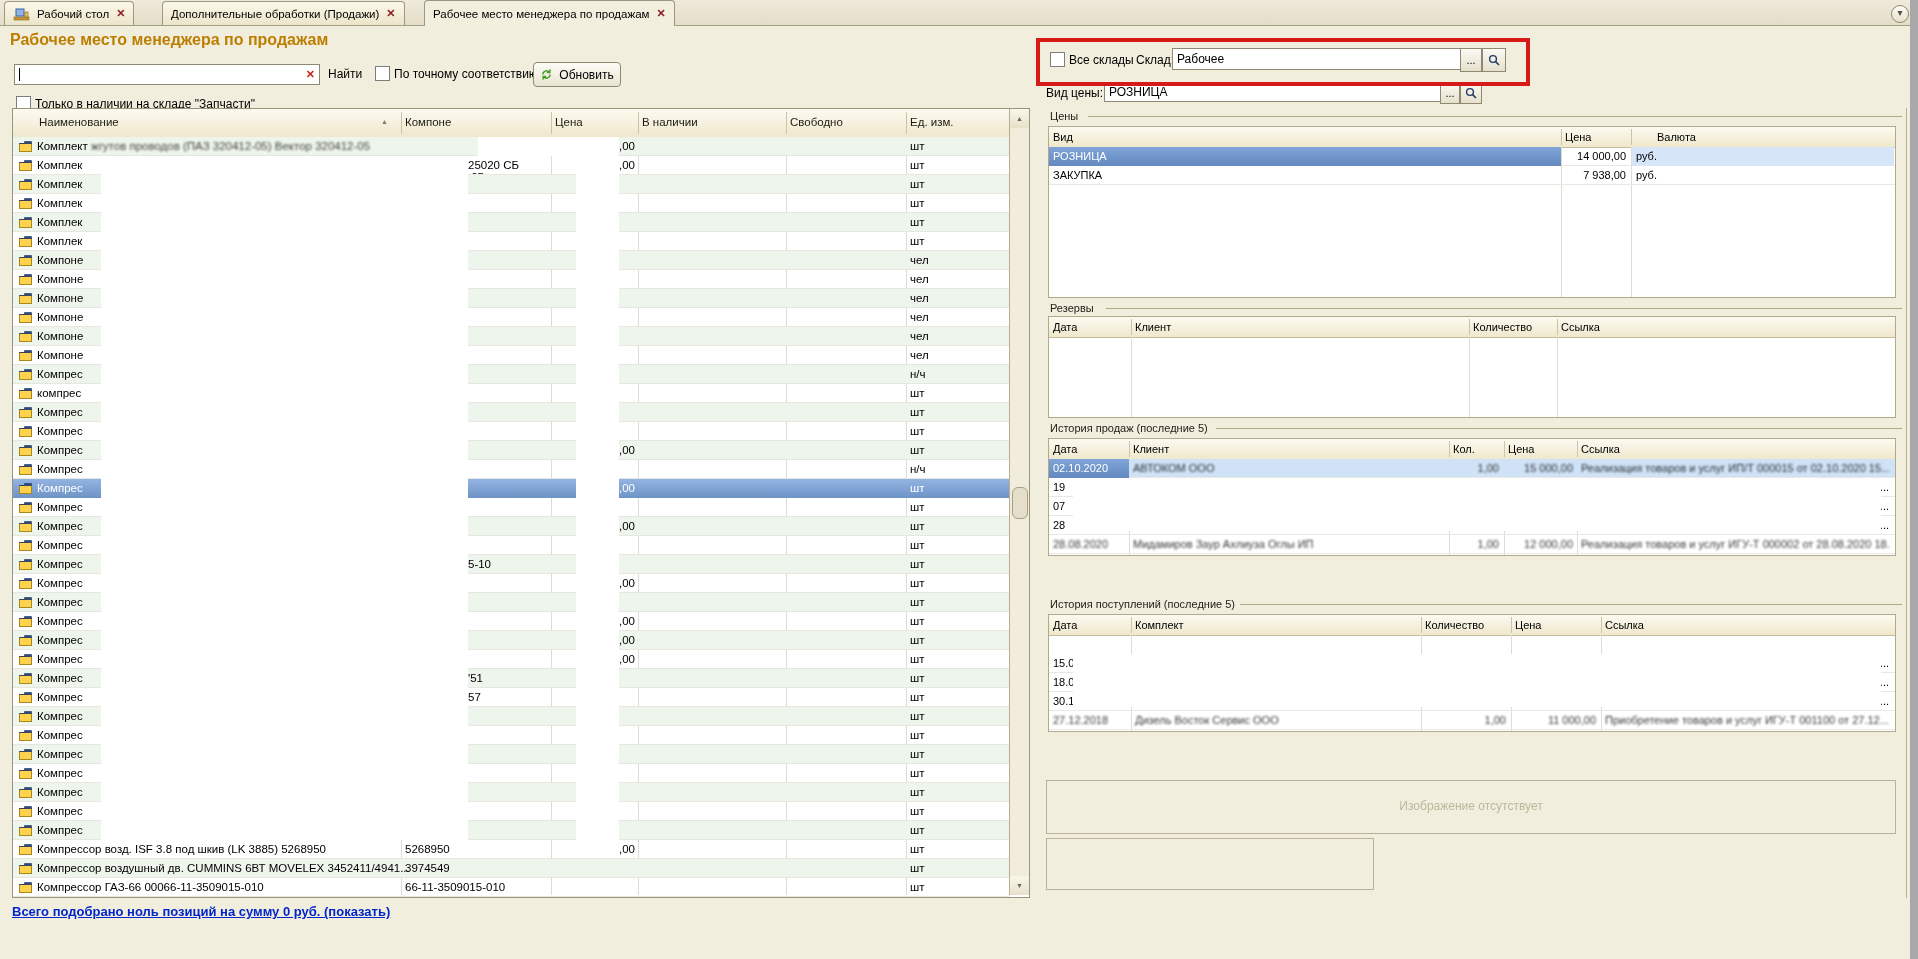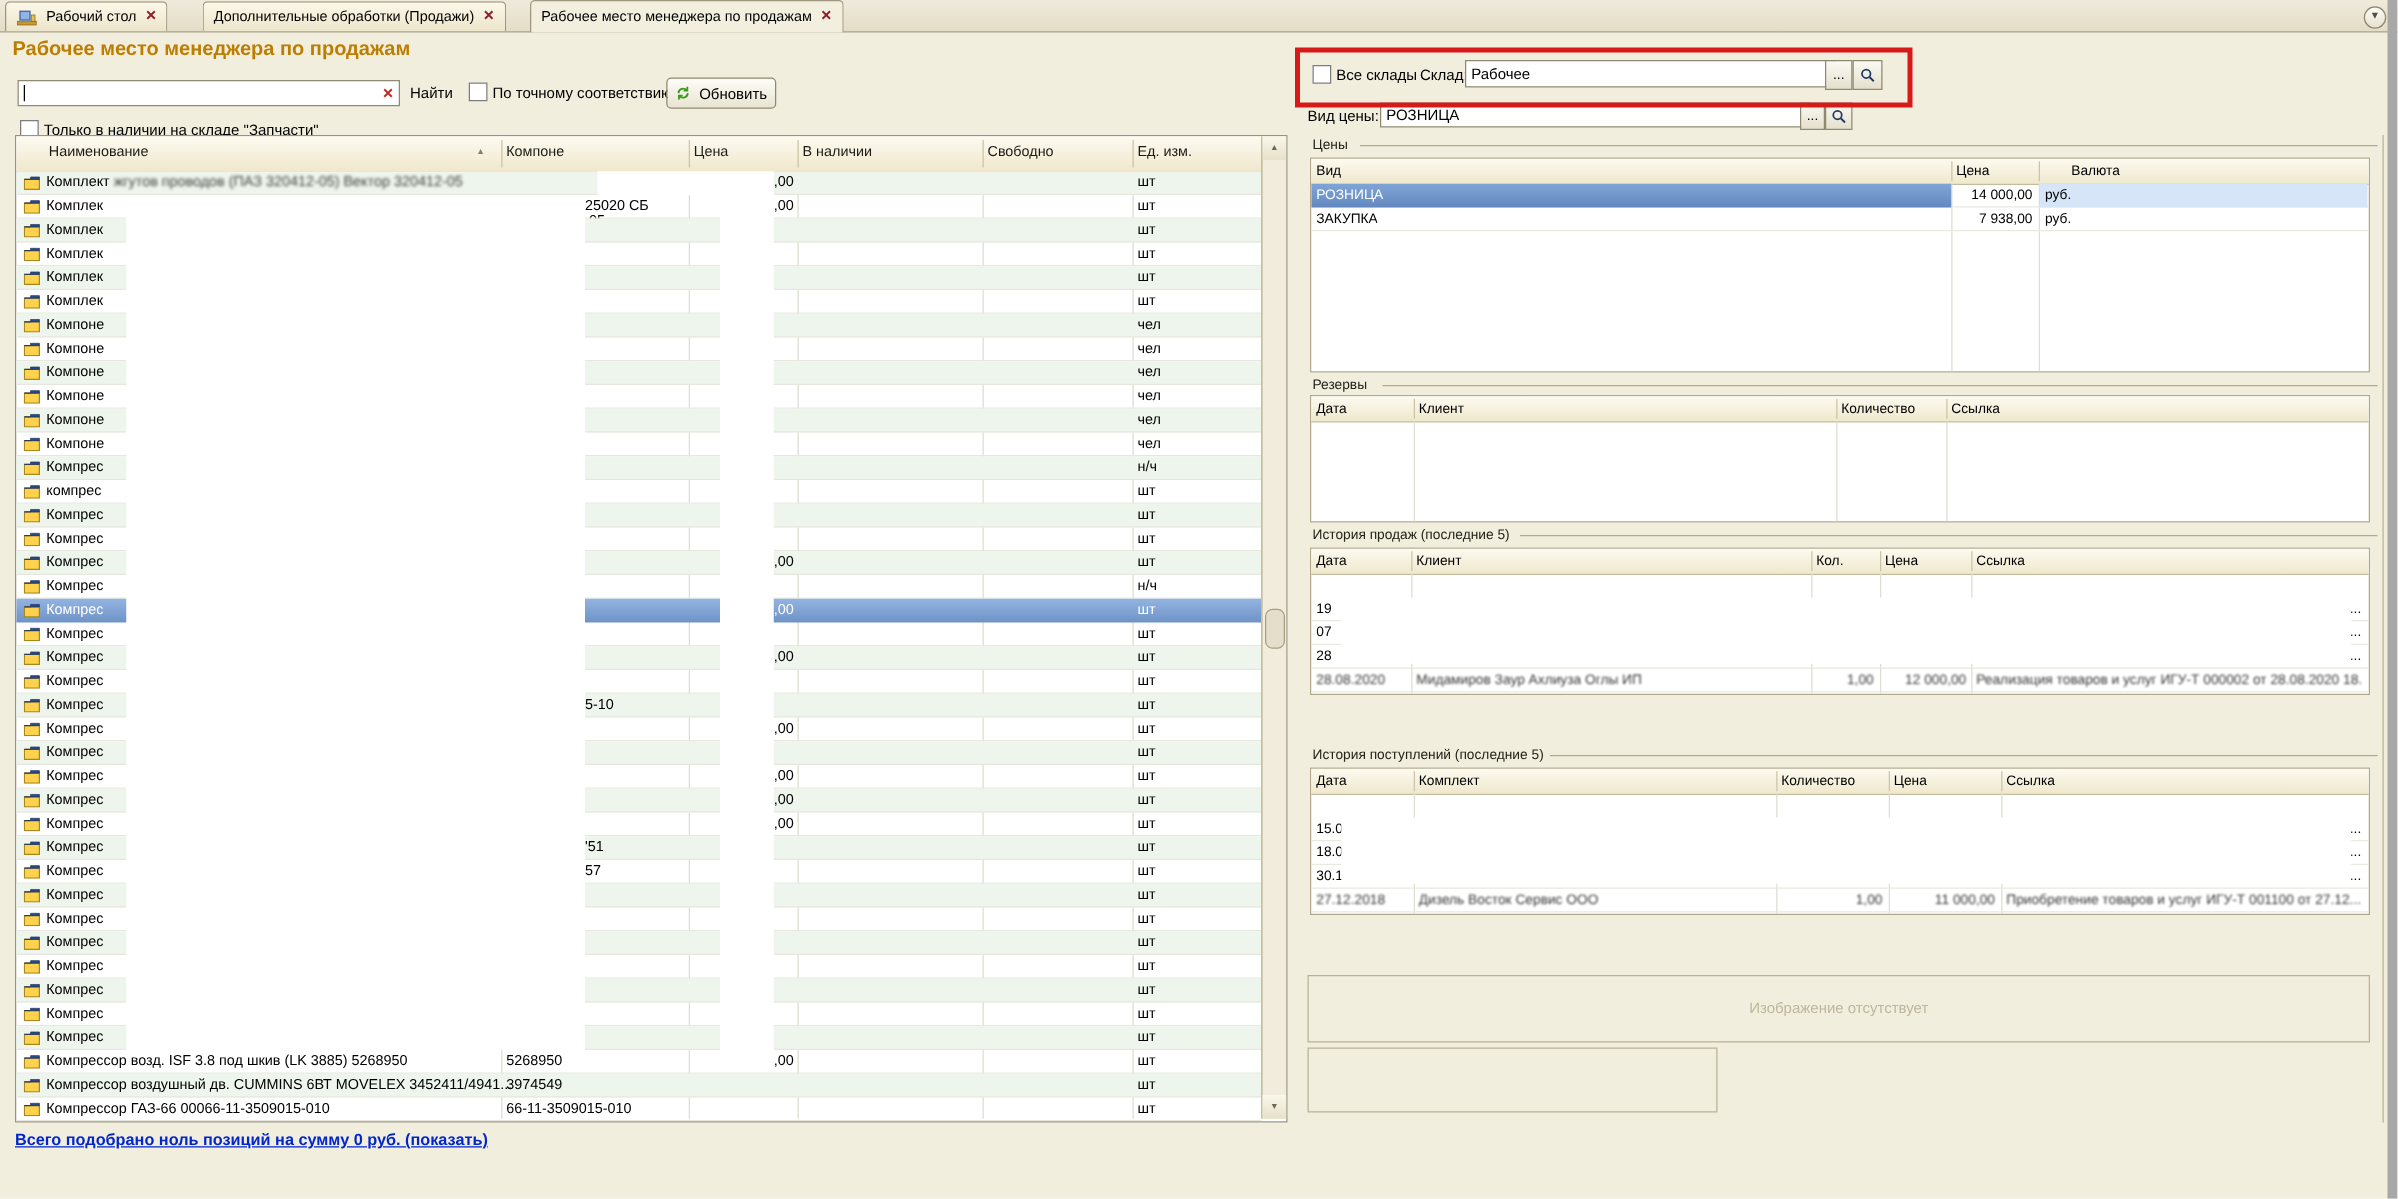--- a/index.html
+++ b/index.html
@@ -559,20 +559,28 @@
         <div class="hsep" style="left: 400px; top: 2px; height: 16px;"></div>
         <div class="rhlabel" style="left: 459px;">Цена</div>
         <div class="hsep" style="left: 455px; top: 2px; height: 16px;"></div>
         <div class="rhlabel" style="left: 532px;">Ссылка</div>
         <div class="hsep" style="left: 528px; top: 2px; height: 16px;"></div>
       </div>
       <div class="vline" style="left: 80px; top: 20px; height: 100%;"></div>
       <div class="vline" style="left: 400px; top: 20px; height: 100%;"></div>
       <div class="vline" style="left: 455px; top: 20px; height: 100%;"></div>
       <div class="vline" style="left: 528px; top: 20px; height: 100%;"></div>
+      <div class="rrow histsel" style="top: 20px;">
+        <div class="datecell-sel" style="width: 80px;"></div>
+        <div class="rcell" style="left: 4px; color: rgb(255, 255, 255); z-index: 2;">02.10.2020</div>
+        <div class="rcell blur" style="left: 84px;">АВТОКОМ ООО</div>
+        <div class="rcell blur" style="left: 400px; width: 50px; text-align: right;">1,00</div>
+        <div class="rcell blur" style="left: 456px; width: 68px; text-align: right;">15 000,00</div>
+        <div class="rcell blur" style="left: 532px; width: 308px;">Реализация товаров и услуг ИП/Т 000015 от 02.10.2020 15...</div>
+      </div>
       <div class="rrow" style="top: 39px;">
         <div class="rcell" style="left: 4px; color: rgb(0, 0, 0); z-index: 2;">19</div>
         <div class="rcell" style="left: 806px; width: 34px; text-align: right;">...</div>
       </div>
       <div class="rrow" style="top: 58px;">
         <div class="rcell" style="left: 4px; color: rgb(0, 0, 0); z-index: 2;">07</div>
         <div class="rcell" style="left: 806px; width: 34px; text-align: right;">...</div>
       </div>
       <div class="rrow" style="top: 77px;">
         <div class="rcell" style="left: 4px; color: rgb(0, 0, 0); z-index: 2;">28</div>

